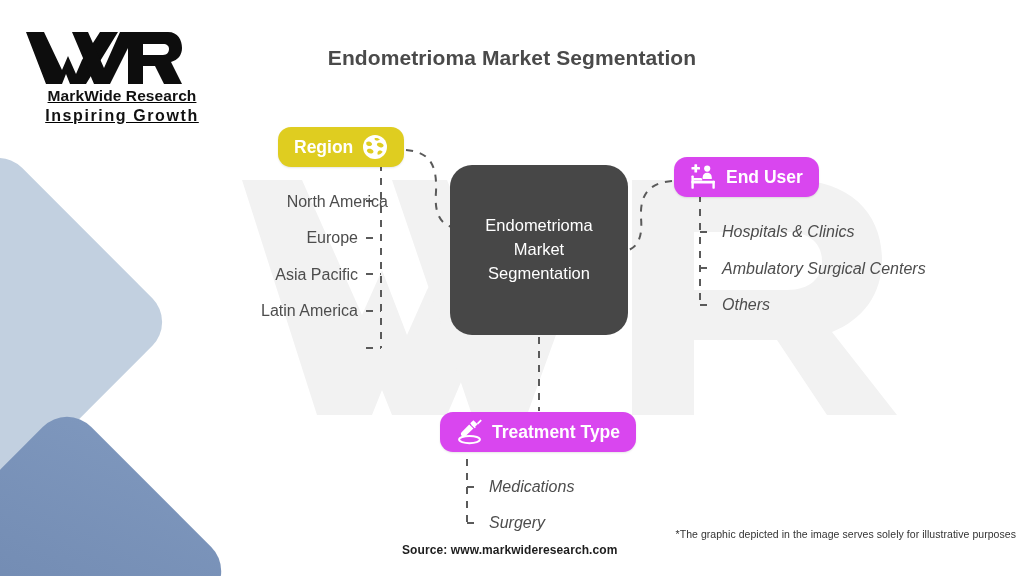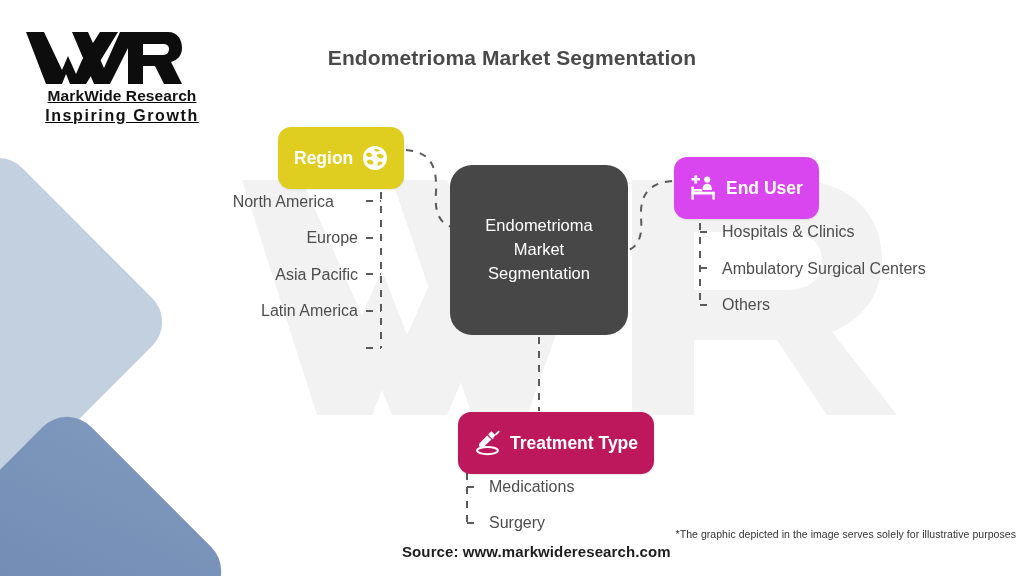--- a/index.html
+++ b/index.html
@@ -93,41 +93,41 @@
   }
 
   
   .node {
     position: absolute;
     display: flex;
     align-items: center;
     gap: 9px;
     border-radius: 13px;
     padding: 13px 16px;
-    height: 62px;
+    height: 40px;
     color: #ffffff;
     font-size: 17.5px;
     font-weight: bold;
     white-space: nowrap;
     box-shadow: 0 1px 2px rgba(0,0,0,0.10);
   }
   .node .node-icon { display: flex; align-items: center; }
 
   .node-region {
     left: 278px; top: 127px;
     background: #dfcd20;
     flex-direction: row;
   }
   .node-enduser {
     left: 674px; top: 157px;
     background: #d946ef;
   }
   .node-treatment {
-    left: 458px; top: 412px;
-    background: #be185d;
+    left: 440px; top: 412px;
+    background: #d946ef;
   }
 
   .center-node {
     position: absolute;
     left: 450px; top: 165px;
     width: 178px; height: 170px;
     background: #474747;
     border-radius: 22px;
     display: flex;
     align-items: center;
@@ -140,28 +140,28 @@
   }
 
   
   .leaf {
     position: absolute;
     font-size: 16px;
     color: #4d4d4d;
     white-space: nowrap;
   }
   .leaf-left  { text-align: right; }
-  .leaf-right { text-align: left; }
+  .leaf-right { text-align: left; font-style: italic; }
 
   
   .source {
     position: absolute;
     left: 402px;
     top: 543px;
-    font-size: 15px;
+    font-size: 12px;
     font-weight: bold;
     color: #1d1d1d;
     letter-spacing: 0.1px;
   }
   .disclaimer {
     position: absolute;
     right: 8px;
     top: 528px;
     font-size: 10.5px;
     color: #333333;
@@ -240,21 +240,21 @@
           <path d="M4.2 8.5 C6 7 8 7.4 9.4 8.8 C10.6 10 10.2 11.4 8.6 11.9 C7 12.4 5.4 11.6 4.4 10.4 Z"></path>
           <path d="M12.8 4.1 C14.8 3.6 16.8 4.2 18 5.6 C16.8 6.6 15.2 7 13.9 6.6 C12.8 6.2 12.2 5.2 12.8 4.1 Z"></path>
           <path d="M15.5 9.2 C17.6 8.4 19.8 9 21.2 10.6 C22 11.6 21.6 12.8 20.2 13.2 C18.4 13.8 16.4 13 15.3 11.6 C14.7 10.8 14.8 9.6 15.5 9.2 Z"></path>
           <path d="M5.6 15.2 C7.6 14.4 9.8 14.9 11.1 16.4 C12 17.6 11.4 19 9.8 19.4 C8 19.9 6.1 19.1 5.2 17.6 C4.7 16.6 4.9 15.6 5.6 15.2 Z"></path>
           <path d="M16.8 16.8 C18.4 16.2 20 16.8 20.6 18 C19.4 19.6 17.6 20.6 15.8 20.8 C15 19.4 15.5 17.4 16.8 16.8 Z"></path>
         </g>
       </svg>
     </span>
   </div>
 
-  <div class="leaf leaf-left" style="right:690px; top:193px;">North America</div>
+  <div class="leaf leaf-left" style="right:636px; top:193px;">North America</div>
   <div class="leaf leaf-left" style="right:666px; top:229px;">Europe</div>
   <div class="leaf leaf-left" style="right:666px; top:266px;">Asia Pacific</div>
   <div class="leaf leaf-left" style="right:666px; top:302px;text-align:center;">Latin America</div>
 
   <div class="node node-enduser">
     <span class="node-icon">
       <svg width="27" height="26" viewBox="0 0 27 26">
         <g fill="#ffffff">
           <rect x="1.5" y="3" width="8.5" height="2.6" rx="0.6"></rect>
           <rect x="4.4" y="0.2" width="2.7" height="8.4" rx="0.6"></rect>

